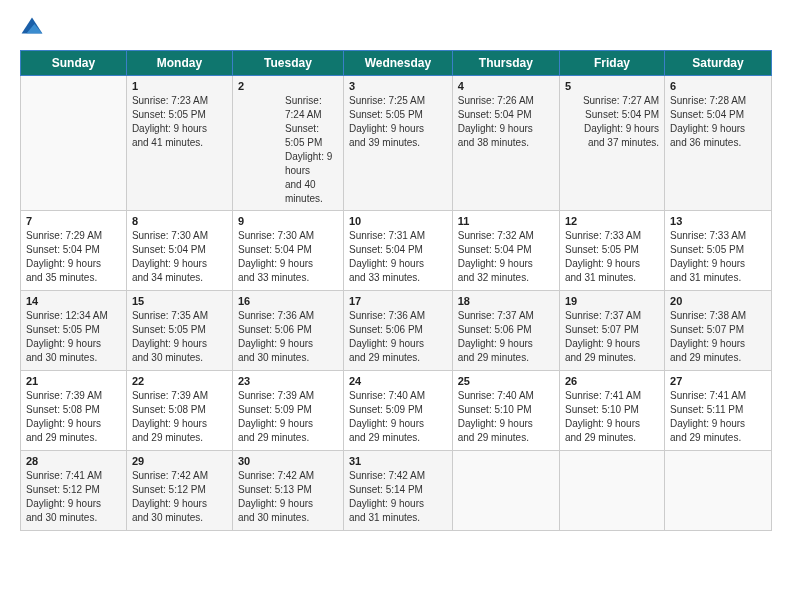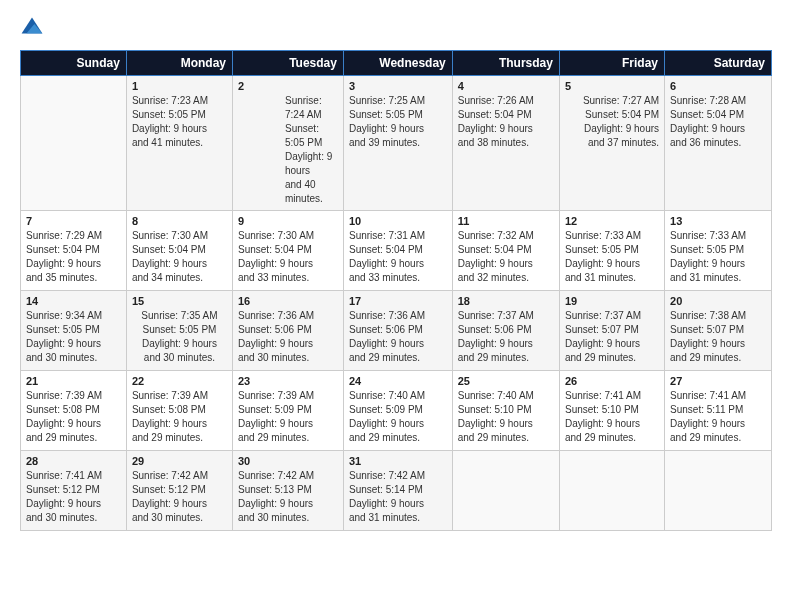--- a/index.html
+++ b/index.html
@@ -51,26 +51,26 @@
     .location {
       font-size: 14px;
       color: #555;
     }
     .calendar {
       width: 100%;
       border-collapse: collapse;
       font-size: 10px;
     }
     .calendar thead tr th {
-      background: #0f172a;
+      background: #0f766e;
       color: #fff;
       font-size: 12px;
       font-weight: bold;
       padding: 5px 6px;
-      text-align: right;
+      text-align: center;
       border: 1px solid #3a7fc8;
     }
     .calendar tbody tr td {
       border: 1px solid #ccc;
       vertical-align: top;
       padding: 4px 5px;
       width: 113px;
       height: 80px;
       background: #fff;
     }
@@ -222,28 +222,28 @@
             <span class="day-num">13</span>
             <div class="day-info" style="white-space: pre-line;">Sunrise: 7:33 AM
 Sunset: 5:05 PM
 Daylight: 9 hours
 and 31 minutes.</div>
           </td>
         </tr>
         <tr>
           <td>
             <span class="day-num">14</span>
-            <div class="day-info" style="white-space: pre-line;">Sunrise: 9:34 AM
+            <div class="day-info" style="white-space: pre-line;">Sunrise: 12:34 AM
 Sunset: 5:05 PM
 Daylight: 9 hours
 and 30 minutes.</div>
           </td>
           <td>
             <span class="day-num">15</span>
-            <div class="day-info" style="white-space: pre-line; text-align: center;">Sunrise: 7:35 AM
+            <div class="day-info" style="white-space: pre-line;">Sunrise: 7:35 AM
 Sunset: 5:05 PM
 Daylight: 9 hours
 and 30 minutes.</div>
           </td>
           <td>
             <span class="day-num">16</span>
             <div class="day-info" style="white-space: pre-line;">Sunrise: 7:36 AM
 Sunset: 5:06 PM
 Daylight: 9 hours
 and 30 minutes.</div>

